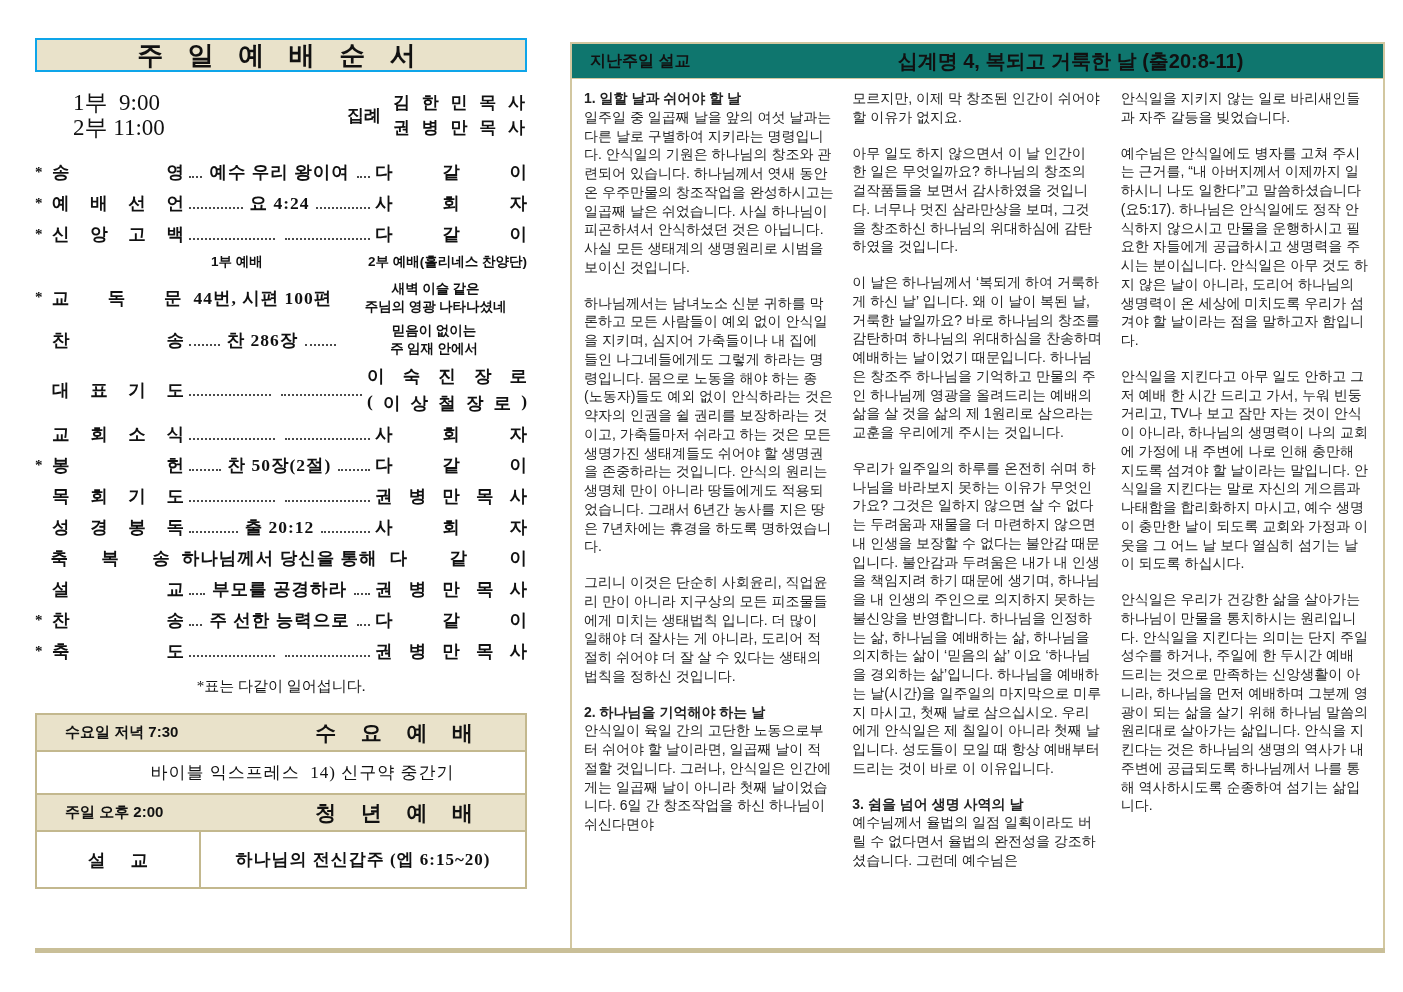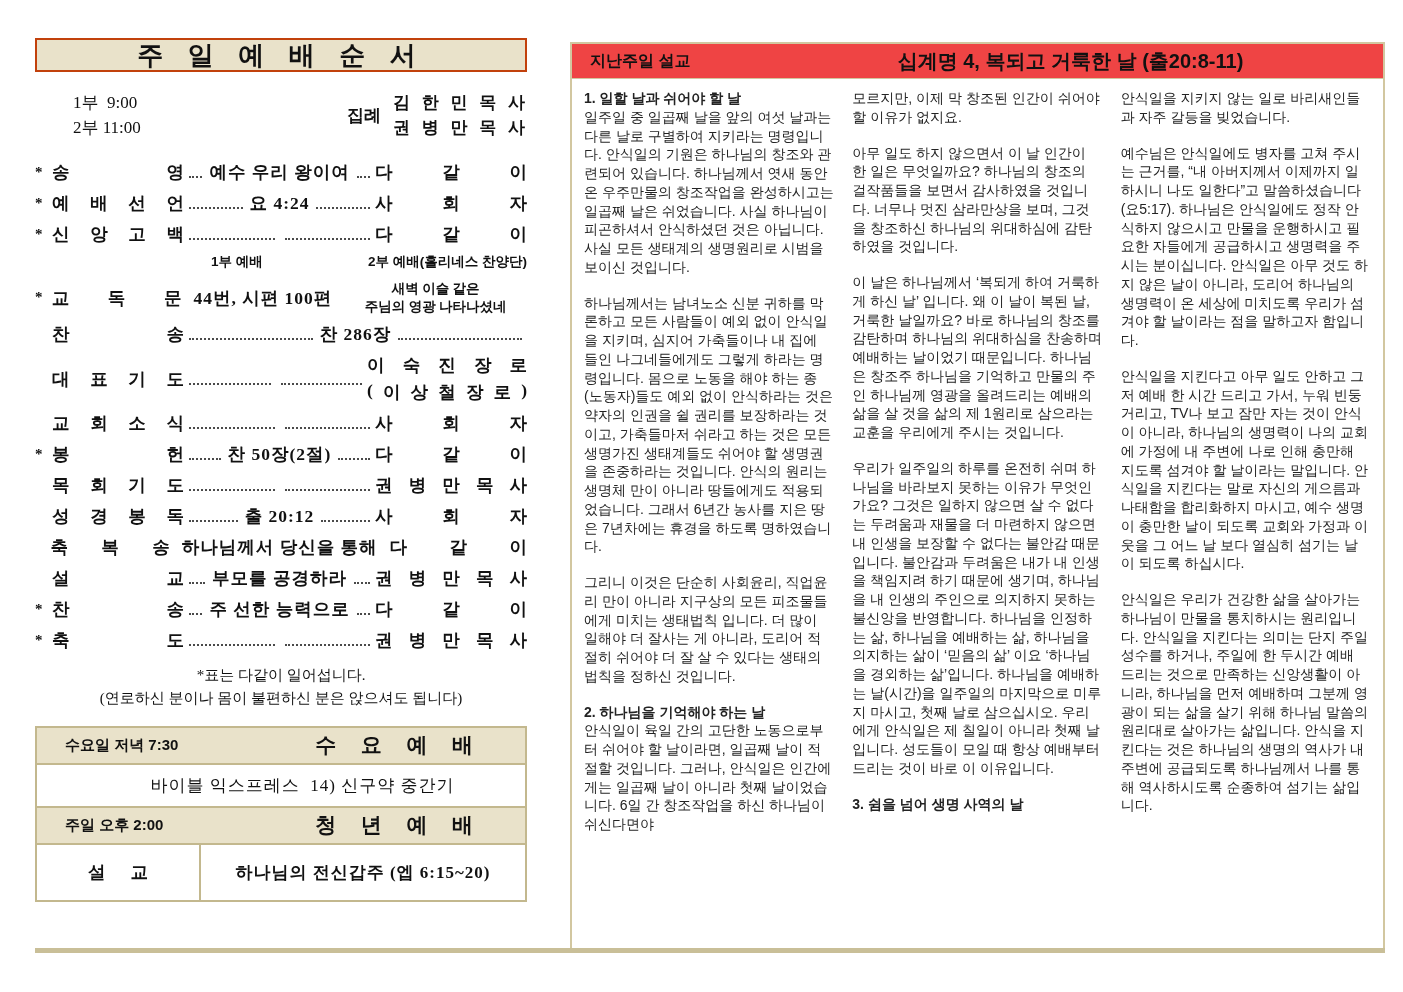--- a/index.html
+++ b/index.html
@@ -9,26 +9,26 @@
     overflow:hidden;
   }
   [data-distribute] { display:flex; justify-content:space-between; }
 
   
   .left-panel {
     position:absolute; left:35px; top:38px; width:492px;
     font-family:"Liberation Serif","DejaVu Serif",serif;
   }
   .title-box {
-    border:2px solid #c2410c; background:#e9e2ca; height:34px;
+    border:2px solid #0ea5e9; background:#e9e2ca; height:34px;
     display:flex; align-items:center; justify-content:center;
     font-size:26px; font-weight:bold; letter-spacing:9px; box-sizing:border-box;
   }
   .times { margin-top:18px; display:flex; justify-content:space-between; padding:0 2px 0 38px; }
-  .times-left div { font-size:17px; line-height:25px; white-space:pre; }
+  .times-left div { font-size:23px; line-height:25px; white-space:pre; }
   .officiant { display:flex; align-items:center; gap:12px;text-align:center; }
   .officiant-label { font-size:17px; font-weight:600; }
   .officiant-names { display:flex; flex-direction:column; }
   .officiant-names > span { width:132px; font-size:17px; line-height:25px; font-weight:600; }
 
   .items { margin-top:20px; }
   .orow { display:flex; align-items:center; margin-bottom:7px; font-size:17.5px; font-weight:600; }
   .star { width:17px; font-size:15px; }
   .iname { width:132px; }
   .dots { flex:1; height:0.58em; border-bottom:2px dotted #4a4a4a; margin:0 5px; }
@@ -61,21 +61,21 @@
   .sched-label > span { width:60px; font-size:17.5px; font-weight:600; }
   .sched-val { flex:1; display:flex; align-items:center; justify-content:center;
                font-size:17px; font-weight:600; letter-spacing:1px; }
 
   
   .sermon-box {
     position:absolute; left:570px; top:42px; width:815px; height:908px;
     border:2px solid #d2c7a0; box-sizing:border-box; background:#fff;
   }
   .sermon-header {
-    background:#ef4444; height:34px; display:flex; align-items:center;
+    background:#0f766e; height:34px; display:flex; align-items:center;
     border-bottom:1px solid #d2c7a0;
   }
   .sermon-label { font-weight:bold; font-size:16px; padding-left:18px; width:168px; }
   .sermon-title { font-weight:bold; font-size:20px; flex:1; text-align:center; }
   .sermon-body { display:flex; gap:18px; padding:10px 12px; height:852px; overflow:hidden; }
   .scol { flex:1; font-size:14px; line-height:1.34; color:#232323; overflow:hidden; }
   .sp { margin:0 0 17px 0; }
   .sh { margin:0; font-weight:bold; }
 
   .bottom-rule { position:absolute; left:35px; top:948px; width:1350px; height:5px; background:#c9bf98; }
@@ -190,20 +190,24 @@
 
     <div class="orow">
       <span class="star"></span>
       <span class="iname" data-distribute="">
           <span>찬</span>
           <span>송</span>
         </span>
       <span class="dots"></span>
       <span class="ctext">찬 286장</span>
       <span class="dots"></span>
+      <span class="rcol2">
+        <span>믿음이 없이는</span>
+        <span>주 임재 안에서</span>
+      </span>
     </div>
 
     <div class="orow">
       <span class="star"></span>
       <span class="iname" data-distribute="">
           <span>대</span>
           <span>표</span>
           <span>기</span>
           <span>도</span>
         </span>
@@ -367,21 +371,20 @@
           <span>병</span>
           <span>만</span>
           <span>목</span>
           <span>사</span>
         </span>
     </div>
   </div>
 
   <div class="footnote">
     <div>*표는 다같이 일어섭니다.</div>
-    <div>(연로하신 분이나 몸이 불편하신 분은 앉으셔도 됩니다)</div>
   </div>
 
   <div class="schedule">
     <div class="sched-bar b">
       <span class="sched-time">수요일 저녁 7:30</span>
       <span class="sched-title">수 요 예 배</span>
     </div>
     <div class="sched-content">바이블 익스프레스  14) 신구약 중간기</div>
     <div class="sched-bar b t">
       <span class="sched-time">주일 오후 2:00</span>
@@ -414,20 +417,21 @@
       <p class="sh">2. 하나님을 기억해야 하는 날</p>
       <p class="sp">안식일이 육일 간의 고단한 노동으로부터 쉬어야 할 날이라면, 일곱째 날이 적절할 것입니다. 그러나, 안식일은 인간에게는 일곱째 날이 아니라 첫째 날이었습니다. 6일 간 창조작업을 하신 하나님이 쉬신다면야</p>
     </div>
 
     <div class="scol">
       <p class="sp">모르지만, 이제 막 창조된 인간이 쉬어야 할 이유가 없지요.</p>
       <p class="sp">아무 일도 하지 않으면서 이 날 인간이 한 일은 무엇일까요? 하나님의 창조의 걸작품들을 보면서 감사하였을 것입니다. 너무나 멋진 삼라만상을 보며, 그것을 창조하신 하나님의 위대하심에 감탄하였을 것입니다.</p>
       <p class="sp">이 날은 하나님께서 ‘복되게 하여 거룩하게 하신 날’ 입니다. 왜 이 날이 복된 날, 거룩한 날일까요? 바로 하나님의 창조를 감탄하며 하나님의 위대하심을 찬송하며 예배하는 날이었기 때문입니다. 하나님은 창조주 하나님을 기억하고 만물의 주인 하나님께 영광을 올려드리는 예배의 삶을 살 것을 삶의 제 1원리로 삼으라는 교훈을 우리에게 주시는 것입니다.</p>
       <p class="sp">우리가 일주일의 하루를 온전히 쉬며 하나님을 바라보지 못하는 이유가 무엇인가요? 그것은 일하지 않으면 살 수 없다는 두려움과  재물을 더 마련하지 않으면 내 인생을 보장할 수 없다는 불안감 때문입니다. 불안감과 두려움은 내가 내 인생을 책임지려 하기 때문에 생기며, 하나님을 내 인생의 주인으로 의지하지 못하는 불신앙을 반영합니다.  하나님을 인정하는 삶, 하나님을 예배하는 삶, 하나님을 의지하는 삶이 ‘믿음의 삶’ 이요 ‘하나님을 경외하는 삶’입니다. 하나님을 예배하는 날(시간)을 일주일의 마지막으로 미루지 마시고, 첫째 날로 삼으십시오. 우리에게 안식일은 제 칠일이 아니라 첫째 날입니다. 성도들이 모일 때 항상 예배부터 드리는 것이 바로 이 이유입니다.</p>
       <p class="sh">3. 쉼을 넘어 생명 사역의 날</p>
+      <p class="sp">예수님께서 율법의 일점 일획이라도 버릴 수 없다면서 율법의 완전성을 강조하셨습니다. 그런데 예수님은</p>
     </div>
 
     <div class="scol">
       <p class="sp">안식일을 지키지 않는 일로 바리새인들과 자주 갈등을 빚었습니다.</p>
       <p class="sp">예수님은 안식일에도 병자를 고쳐 주시는 근거를, “내 아버지께서 이제까지 일하시니 나도 일한다”고 말씀하셨습니다(요5:17). 하나님은 안식일에도 정작 안식하지 않으시고 만물을 운행하시고 필요한 자들에게 공급하시고 생명력을 주시는 분이십니다. 안식일은 아무 것도 하지 않은 날이 아니라, 도리어 하나님의 생명력이 온 세상에 미치도록 우리가 섬겨야 할 날이라는 점을 말하고자 함입니다.</p>
       <p class="sp">안식일을 지킨다고 아무 일도 안하고 그저 예배 한 시간 드리고 가서, 누워 빈둥거리고, TV나 보고 잠만 자는 것이 안식이 아니라, 하나님의 생명력이 나의 교회에 가정에 내 주변에 나로 인해 충만해 지도록 섬겨야 할 날이라는 말입니다. 안식일을 지킨다는 말로 자신의 게으름과 나태함을 합리화하지 마시고, 예수 생명이 충만한 날이 되도록 교회와 가정과 이웃을 그 어느 날 보다 열심히 섬기는 날이 되도록 하십시다.</p>
       <p class="sp">안식일은 우리가 건강한 삶을 살아가는 하나님이 만물을 통치하시는 원리입니다. 안식일을 지킨다는 의미는 단지 주일성수를 하거나, 주일에 한 두시간 예배 드리는 것으로 만족하는 신앙생활이 아니라, 하나님을 먼저 예배하며 그분께 영광이 되는 삶을 살기 위해 하나님 말씀의 원리대로 살아가는 삶입니다.  안식을 지킨다는 것은 하나님의 생명의 역사가 내 주변에 공급되도록 하나님께서 나를 통해 역사하시도록 순종하여 섬기는 삶입니다.</p>
     </div>
 
   </div>

